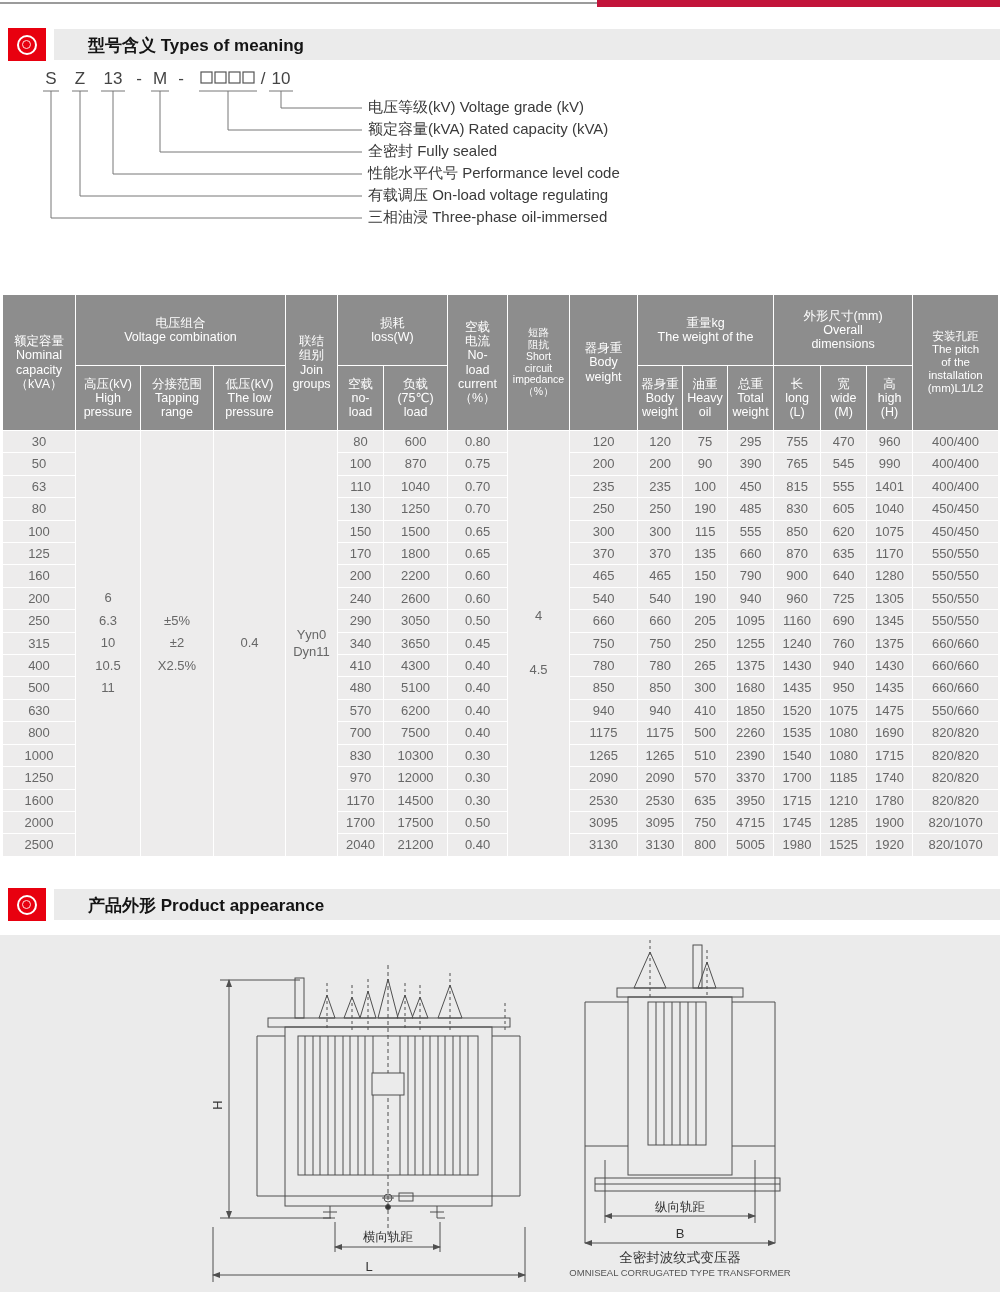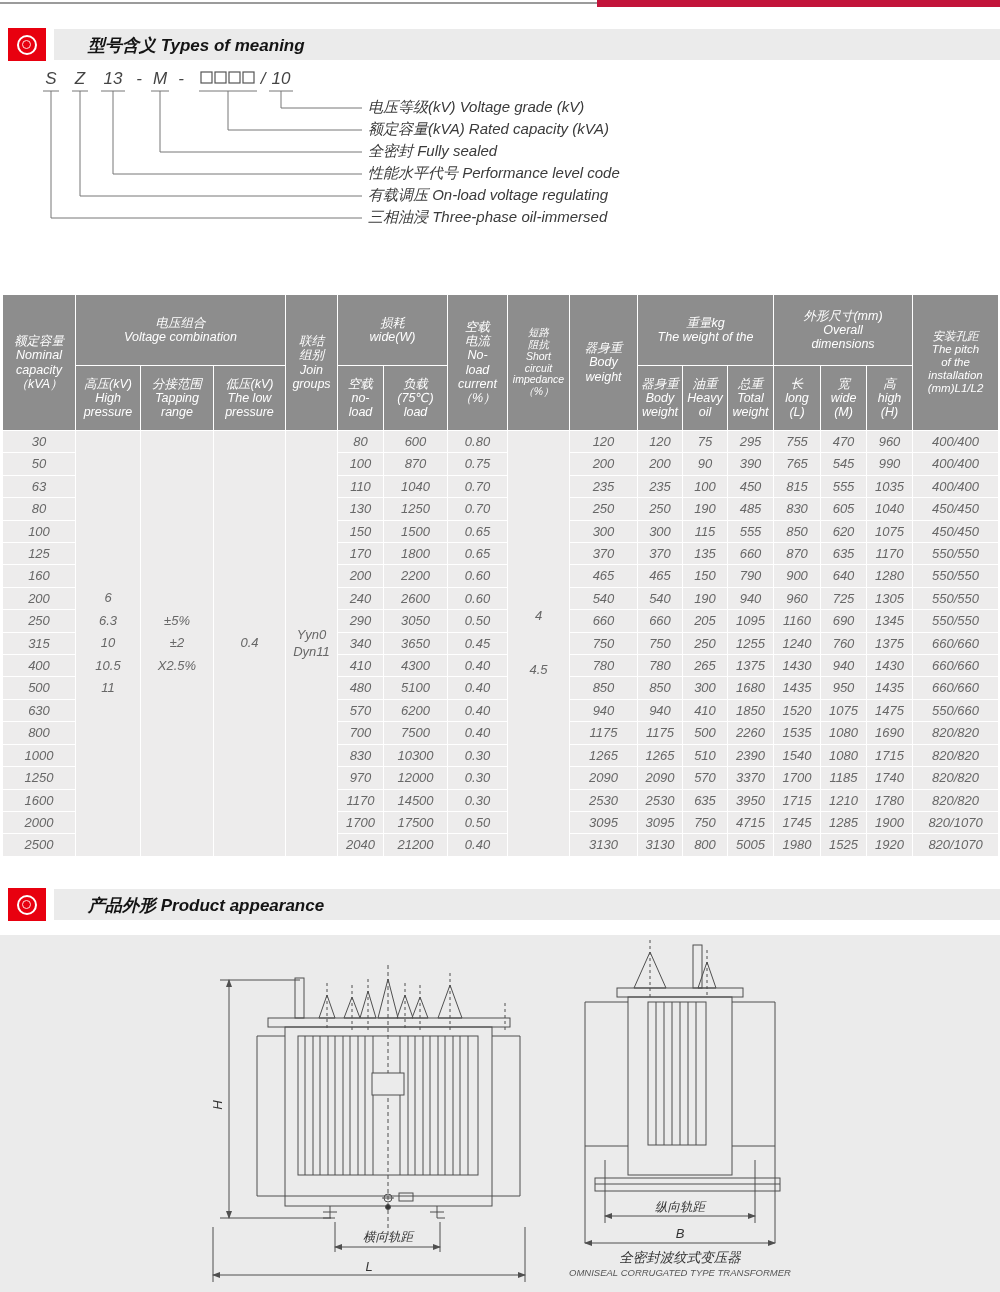--- a/index.html
+++ b/index.html
@@ -1,17 +1,17 @@
 <!DOCTYPE html>
 <html><head>
 <meta charset="utf-8">
 <style>
   html,body{margin:0;padding:0;background:#fff;}
   .page{position:relative;width:1000px;height:1292px;background:#fff;overflow:hidden;
-        font-family:"Liberation Sans","DejaVu Sans",sans-serif;font-style:italic;}
+        font-family:"Liberation Sans","DejaVu Sans",sans-serif;}
   svg{font-family:inherit;}
 
   
   .rule-gray{position:absolute;left:0;top:2px;width:597px;height:2px;background:#9b9b9b;}
   .rule-red{position:absolute;left:597px;top:0;width:403px;height:7px;background:#c2143a;}
 
   
   .section-bar{position:absolute;left:0;width:1000px;height:33px;}
   .section-bar .bar-bg{position:absolute;left:54px;right:0;top:1px;bottom:1px;background:#ebebeb;}
   .icon-sq{position:absolute;left:8px;top:0;width:38px;height:33px;background:#e8000f;}
@@ -133,21 +133,21 @@
 Nominal
 capacity
 （kVA）</th>
         <th colspan="3">电压组合
 Voltage combination</th>
         <th rowspan="2">联结
 组别
 Join
 groups</th>
         <th colspan="2">损耗
-wide(W)</th>
+loss(W)</th>
         <th rowspan="2">空载
 电流
 No-
 load
 current
 （%）</th>
         <th rowspan="2" class="sm">短路
 阻抗
 Short
 circuit
@@ -269,21 +269,21 @@
           <td>63</td>
           <td>110</td>
           <td>1040</td>
           <td>0.70</td>
           <td>235</td>
           <td>235</td>
           <td>100</td>
           <td>450</td>
           <td>815</td>
           <td>555</td>
-          <td>1035</td>
+          <td>1401</td>
           <td>400/400</td>
         </tr>
         <tr>
           <td>80</td>
           <td>130</td>
           <td>1250</td>
           <td>0.70</td>
           <td>250</td>
           <td>250</td>
           <td>190</td>

